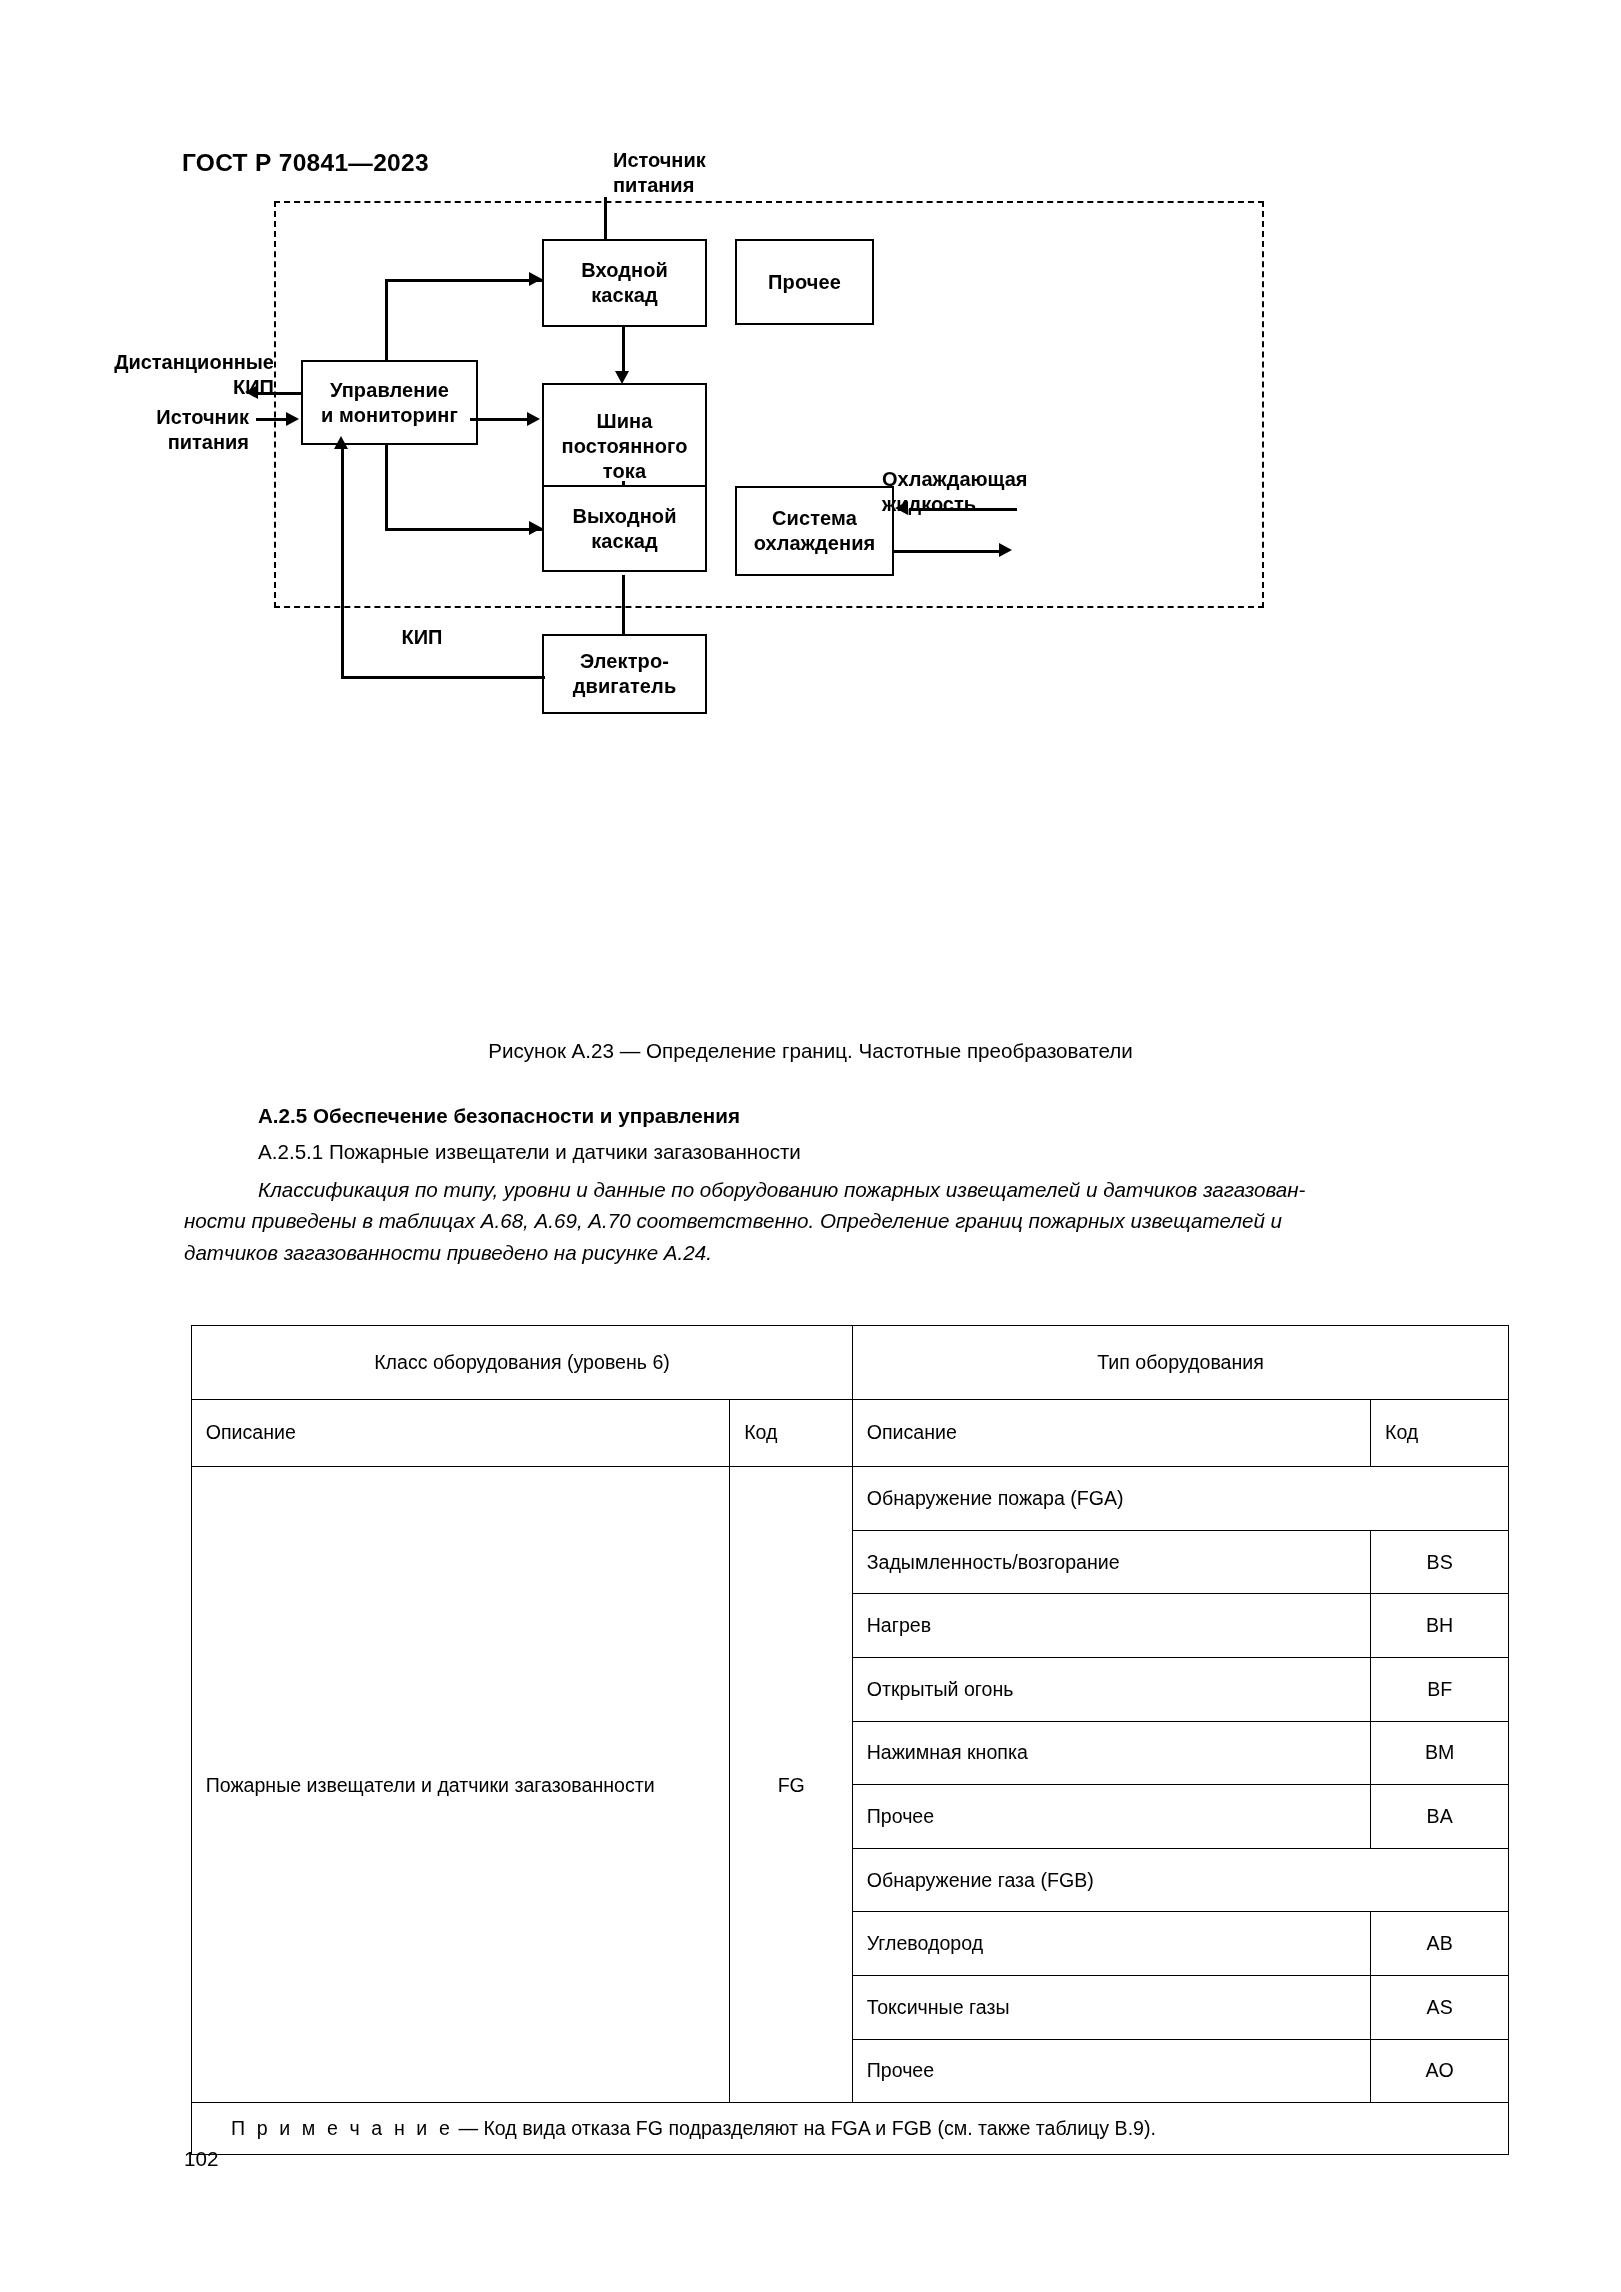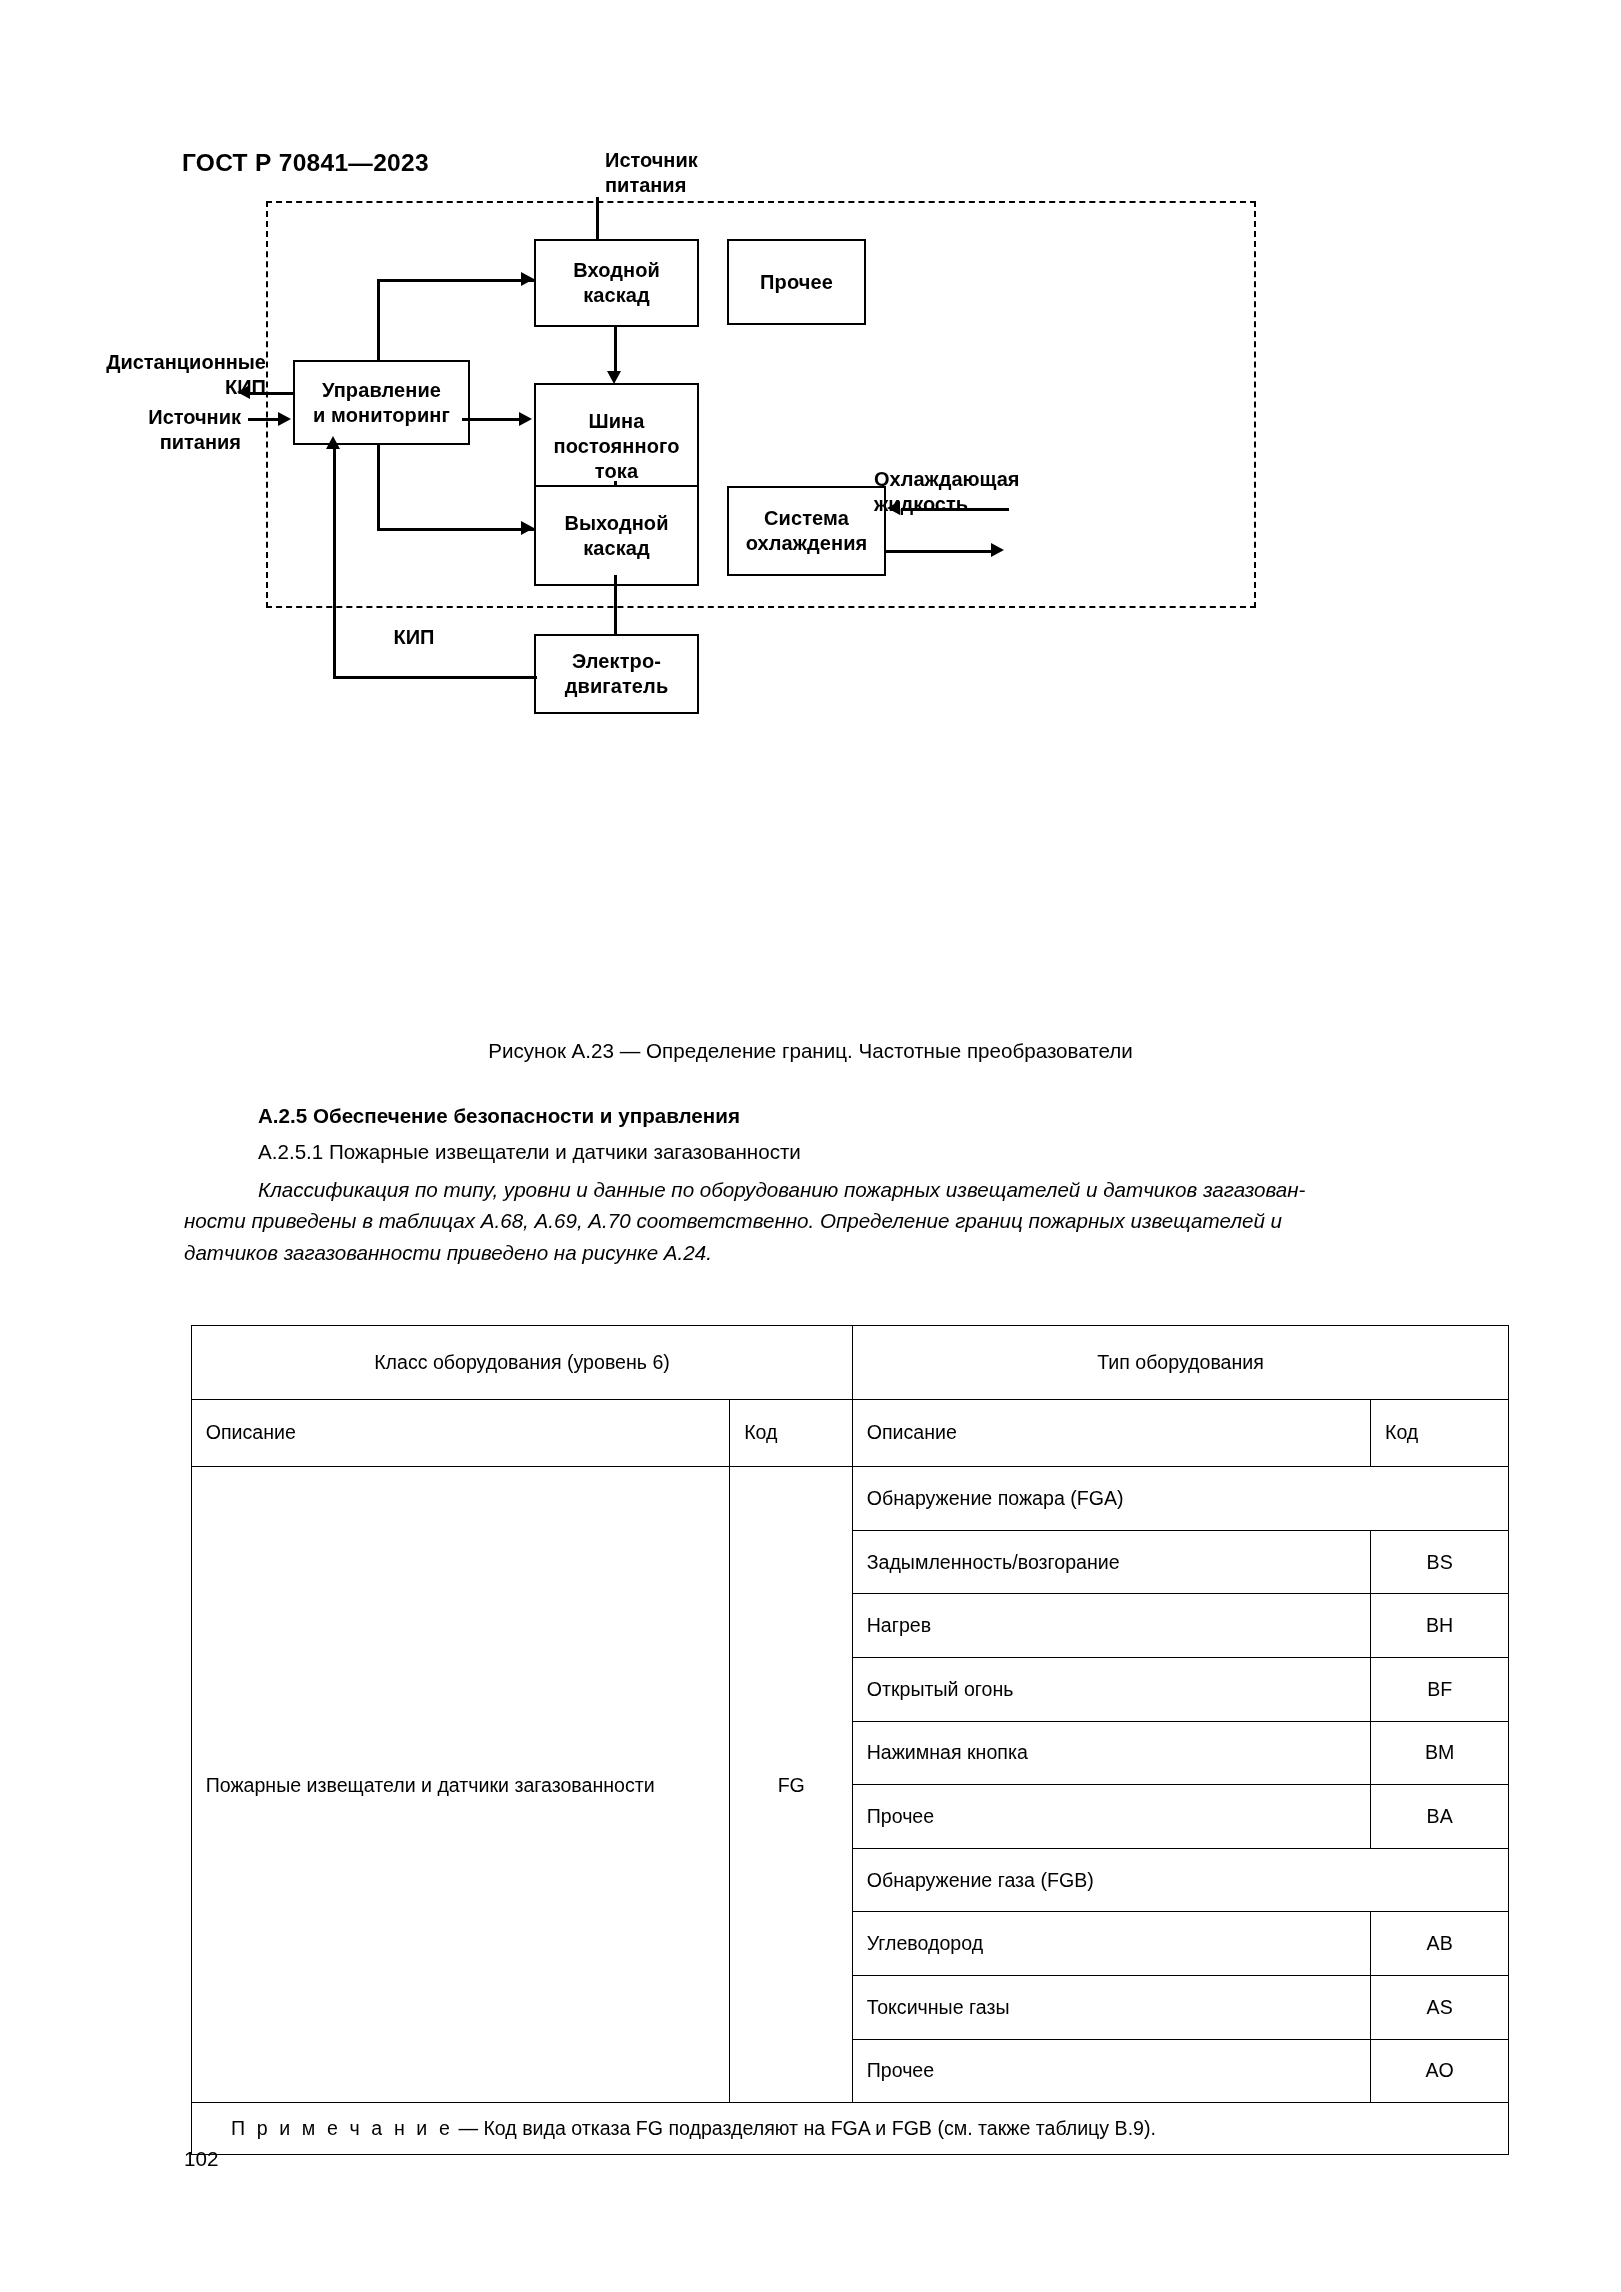--- a/index.html
+++ b/index.html
@@ -24,21 +24,21 @@
     position: absolute;
     left: 182px; top: 149px;
     font-size: 24.5px;
     font-weight: bold;
     letter-spacing: 0.3px;
   }
 
   
   .figure {
     position: absolute;
-    left: 168px; top: 191px;
+    left: 176px; top: 191px;
     width: 1274px; height: 843px;
   }
   .fig-box {
     position: absolute;
     border: 2.9px solid #000;
     background: #fff;
     box-sizing: border-box;
     display: flex;
     align-items: center;
     justify-content: center;
@@ -196,21 +196,21 @@
     <div class="ln v" style="left:446px; top:136px; height:51px;"></div>
     <div class="arrow down" style="left:439px; top:180px;"></div>
 
     <div class="fig-box" style="left:366px; top:192px; width:165px; height:126px; white-space:pre-line;">Шина
 постоянного
 тока</div>
 
     <div class="ln v" style="left:446px; top:290px; height:57px;"></div>
     <div class="arrow down" style="left:439px; top:337px;"></div>
 
-    <div class="fig-box" style="left:366px; top:294px; width:165px; height:101px; white-space:pre-line;">Выходной
+    <div class="fig-box" style="left:366px; top:294px; width:165px; height:87px; white-space:pre-line;">Выходной
 каскад</div>
 
     <div class="fig-box" style="left:125px; top:169px; width:177px; height:85px; white-space:pre-line;">Управление
 и мониторинг</div>
 
     <div class="fig-label right" style="left:-108px; top:159px; width:206px;">Дистанционные
 КИП</div>
     <div class="ln h" style="left:82px; top:201px; width:45px;"></div>
     <div class="arrow left" style="left:69px; top:194px;"></div>
 

